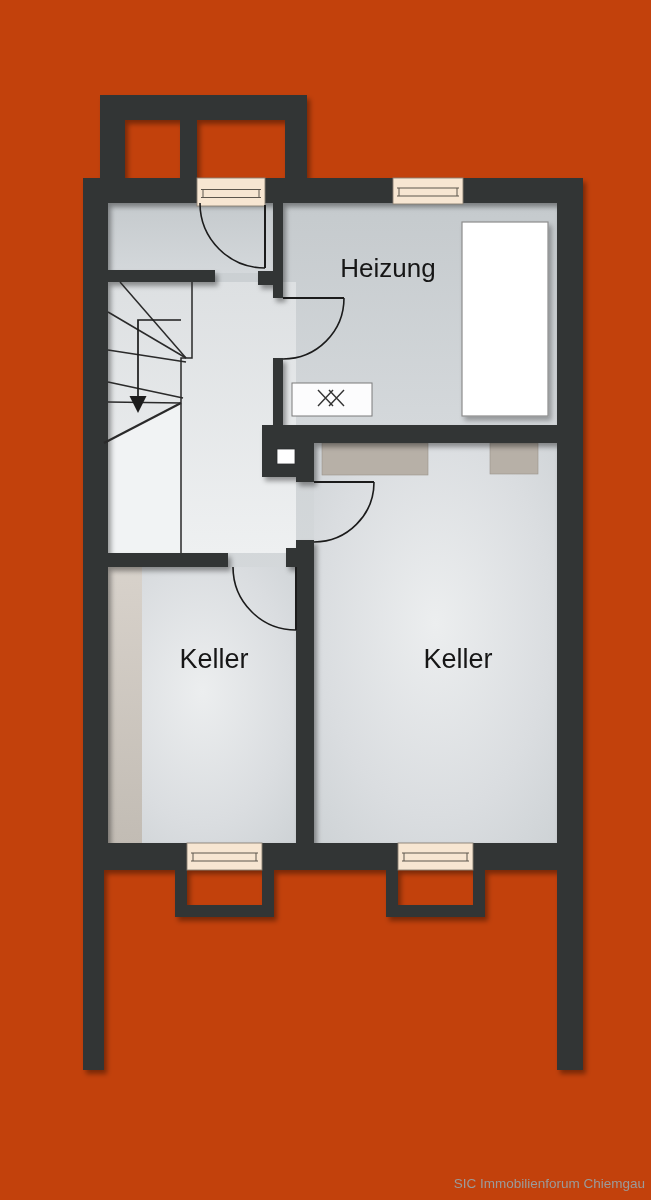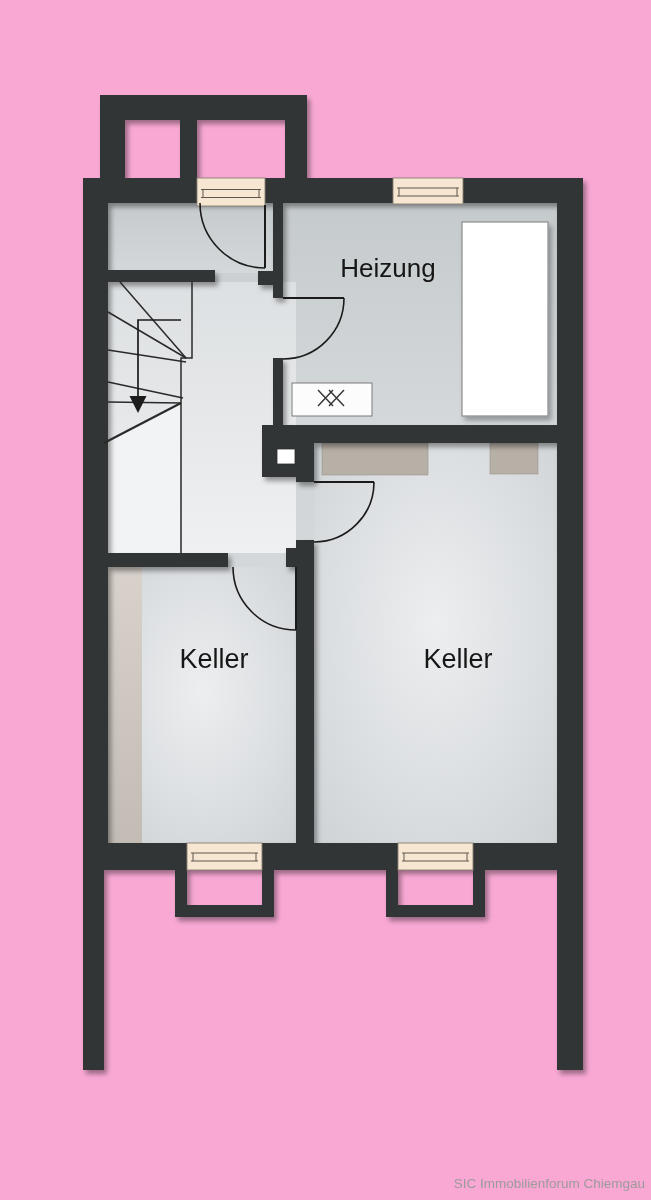--- a/index.html
+++ b/index.html
@@ -3,21 +3,21 @@
 <meta charset="utf-8">
 <style>
   :root{
     --wall:#323436;
     --window:#f7e6d2;
     --furniture:#b7b0a7;
     --furniture-light:#d5cfc8;
     --attribution-text:#9b9b9b;
   }
   html,body{margin:0;padding:0;background:#ffffff;}
-  .page{position:relative;width:651px;height:1200px;background:#f9a8d4;overflow:hidden;}
+  .page{position:relative;width:651px;height:1200px;background:#c2410c;overflow:hidden;}
   svg{display:block;}
   text{font-family:"Liberation Sans", sans-serif;}
   .room-label{fill:#161616;font-size:27px;}
   .room-label.heiz{font-size:26px;}
   .attr{fill:var(--attribution-text);font-size:13.5px;}
   .wallrect{fill:var(--wall);}
   .win{fill:var(--window);stroke:#8b8174;stroke-width:0.9;}
   .winline{stroke:#5d564c;stroke-width:1;fill:none;}
   .doorline{stroke:#1b1b1b;stroke-width:2;fill:none;}
   .stairline{stroke:#2a2a2a;stroke-width:1.5;fill:none;}

